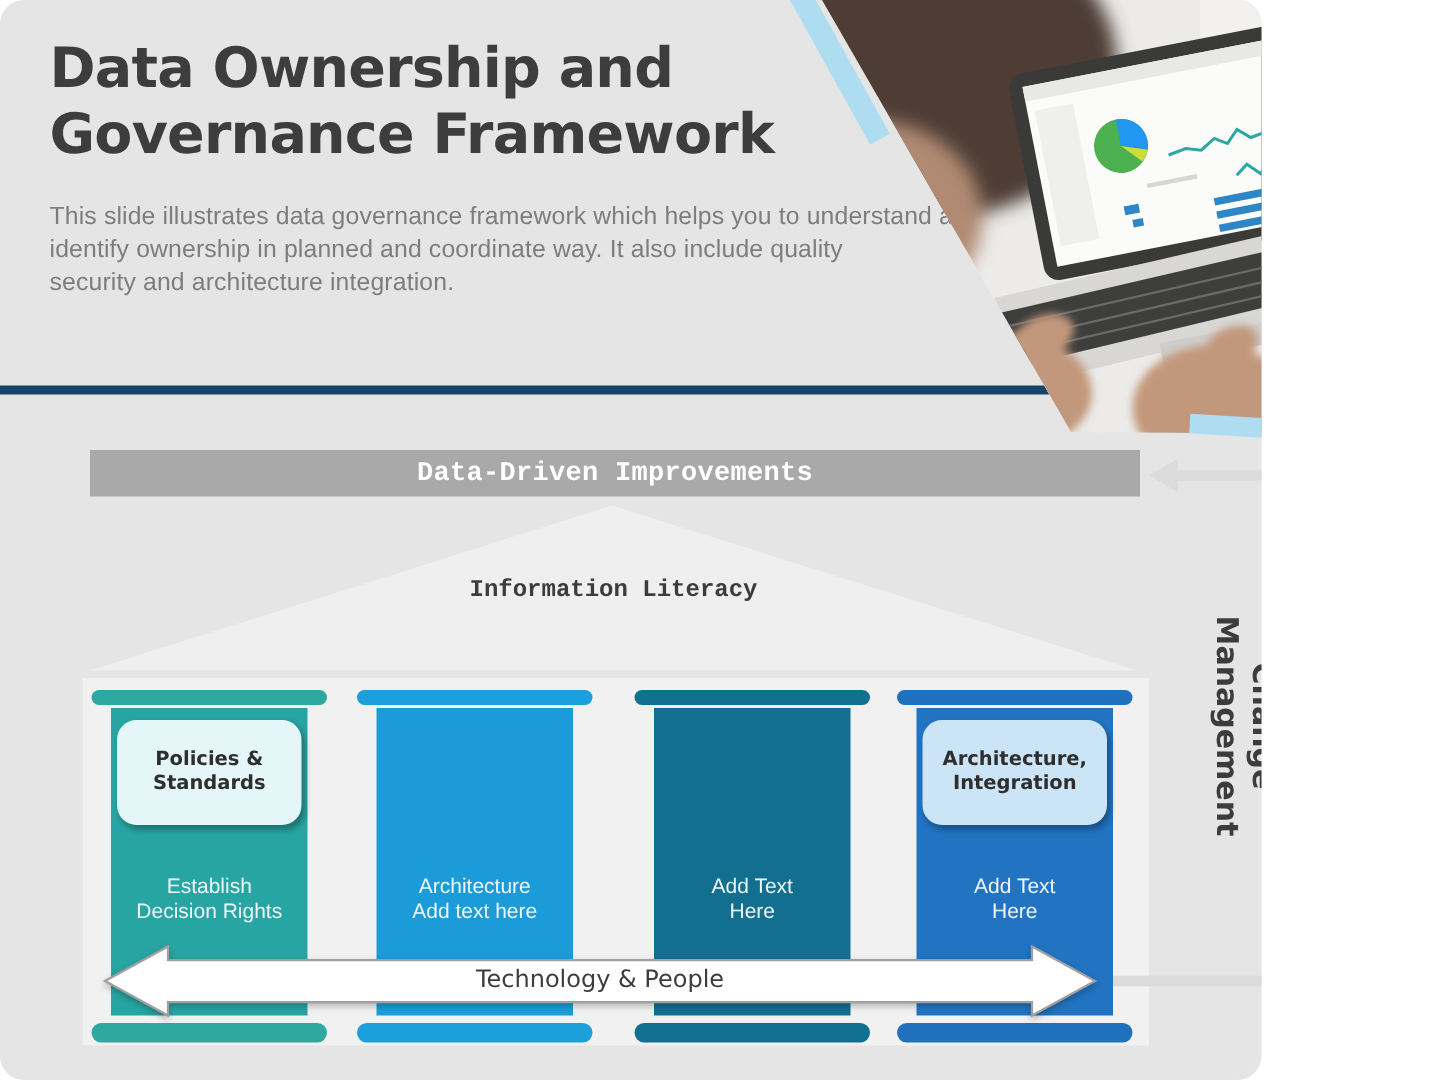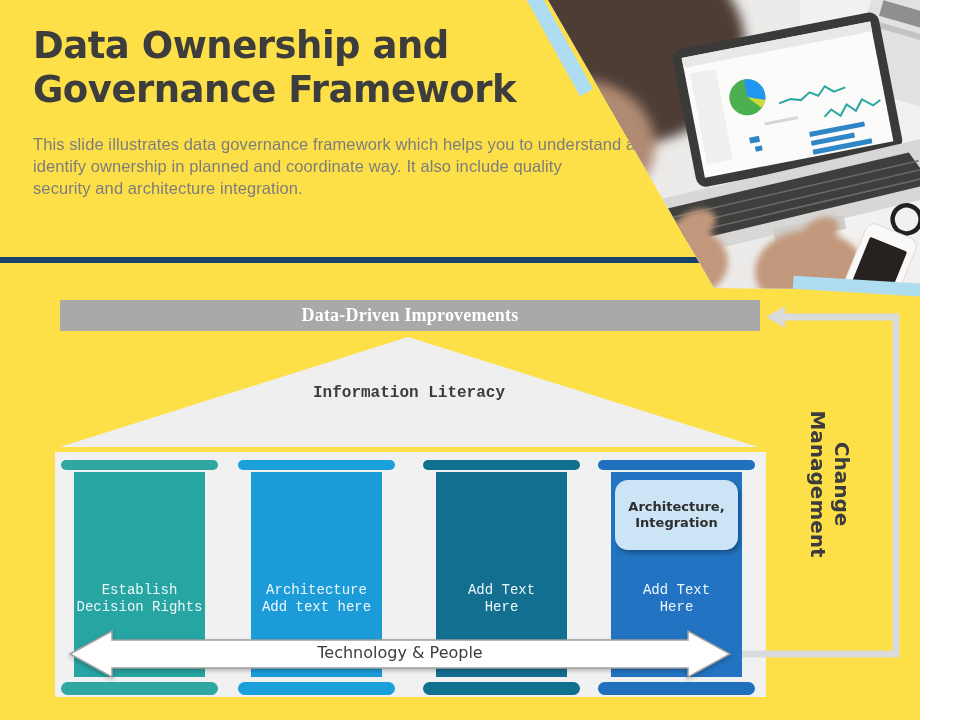--- a/index.html
+++ b/index.html
@@ -1,18 +1,19 @@
 <!DOCTYPE html>
 <html style="--navy: #17436b; --bar-gray: #a9a9a9; --loop-gray: #dbdbdb; --lightblue: #aedcf0;"><head>
 <meta charset="utf-8">
 <style>
   html,body{margin:0;padding:0;background:#fff;}
   .slide{
-    position:relative;width:920px;height:720px;overflow:hidden;background:#fde047;
+    position:relative;width:841px;height:720px;overflow:hidden;background:#e5e5e5;
     font-family:"Liberation Sans",sans-serif;
+    border-radius:16px;
   }
   
   .title{
     position:absolute;left:33px;top:24px;width:560px;
     font-family:"DejaVu Sans",sans-serif;font-weight:bold;
     font-size:37px;line-height:1.2;color:#3d3d3d;letter-spacing:-0.5px;
   }
   .title span{display:block;}
   .desc{
     position:absolute;left:33px;top:134px;width:640px;
@@ -35,21 +36,21 @@
     background:var(--lightblue,#aedcf0);transform:rotate(3.5deg);
   }
   
   .backdrop{position:absolute;left:55px;top:452px;width:711px;height:245px;background:#f1f1f1;}
   .top-bar{
     position:absolute;left:60px;top:300px;width:700px;height:31px;
     background:var(--bar-gray,#a9a9a9);display:flex;align-items:center;justify-content:center;
   }
   .top-bar span{
     color:#fff;font-weight:bold;font-size:18px;letter-spacing:0.2px;
-    font-family:Liberation Serif, serif;
+    font-family:Liberation Mono, monospace;
   }
   .triangle-svg{position:absolute;left:60px;top:337px;}
   .triangle-label{
     position:absolute;left:60px;top:384px;width:698px;text-align:center;
     font-family:Liberation Mono, monospace;font-weight:bold;font-size:16px;color:#3c3c3c;
   }
   .loop-svg{position:absolute;left:0;top:0;pointer-events:none;}
   .change-label{
     position:absolute;left:753px;top:458px;width:150px;height:52px;
     transform:rotate(90deg);transform-origin:center;
@@ -71,21 +72,21 @@
     background:var(--header-bg);border-radius:13px;
     box-shadow:2px 3px 4px rgba(0,0,0,0.3);
     display:flex;align-items:center;justify-content:center;text-align:center;
   }
   .col-header span{
     font-family:"DejaVu Sans",sans-serif;font-weight:bold;
     font-size:13px;line-height:1.22;color:#2e2e2e;padding:0 10px;
   }
   .col-text{
     position:absolute;left:0;top:110px;width:131px;text-align:center;
-    color:#eef7fa;font-size:14px;line-height:1.22;font-family:Liberation Mono, monospace;
+    color:#eef7fa;font-size:14px;line-height:1.22;
   }
   .col-text span{display:block;}
   
   .h-arrow-svg{position:absolute;left:55px;top:625px;}
   .h-arrow-label{
     position:absolute;left:55px;top:643px;width:690px;text-align:center;
     font-family:"DejaVu Sans",sans-serif;font-weight:normal;font-size:16px;color:#3c3c3c;
   }
 </style>
 </head>
@@ -194,20 +195,23 @@
   <div class="triangle-label">Information Literacy</div>
 
   <div class="change-label">
     <span>Change</span>
     <span>Management</span>
   </div>
 
   <div class="col-group" style="left: 61px; --col-color: #27a5a2; --pill-color: #2fa8a1; --header-bg: #e4f6f7;">
     <div class="col-pill top"></div>
     <div class="col-body">
+      <div class="col-header">
+        <span>Policies &amp; Standards</span>
+      </div>
       <div class="col-text">
         <span>Establish</span>
         <span>Decision Rights</span>
       </div>
     </div>
     <div class="col-pill bottom"></div>
   </div>
 
   <div class="col-group" style="left: 238px; --col-color: #1b9cd9; --pill-color: #1ba0dc; --header-bg: #dcf1fa;">
     <div class="col-pill top"></div>

